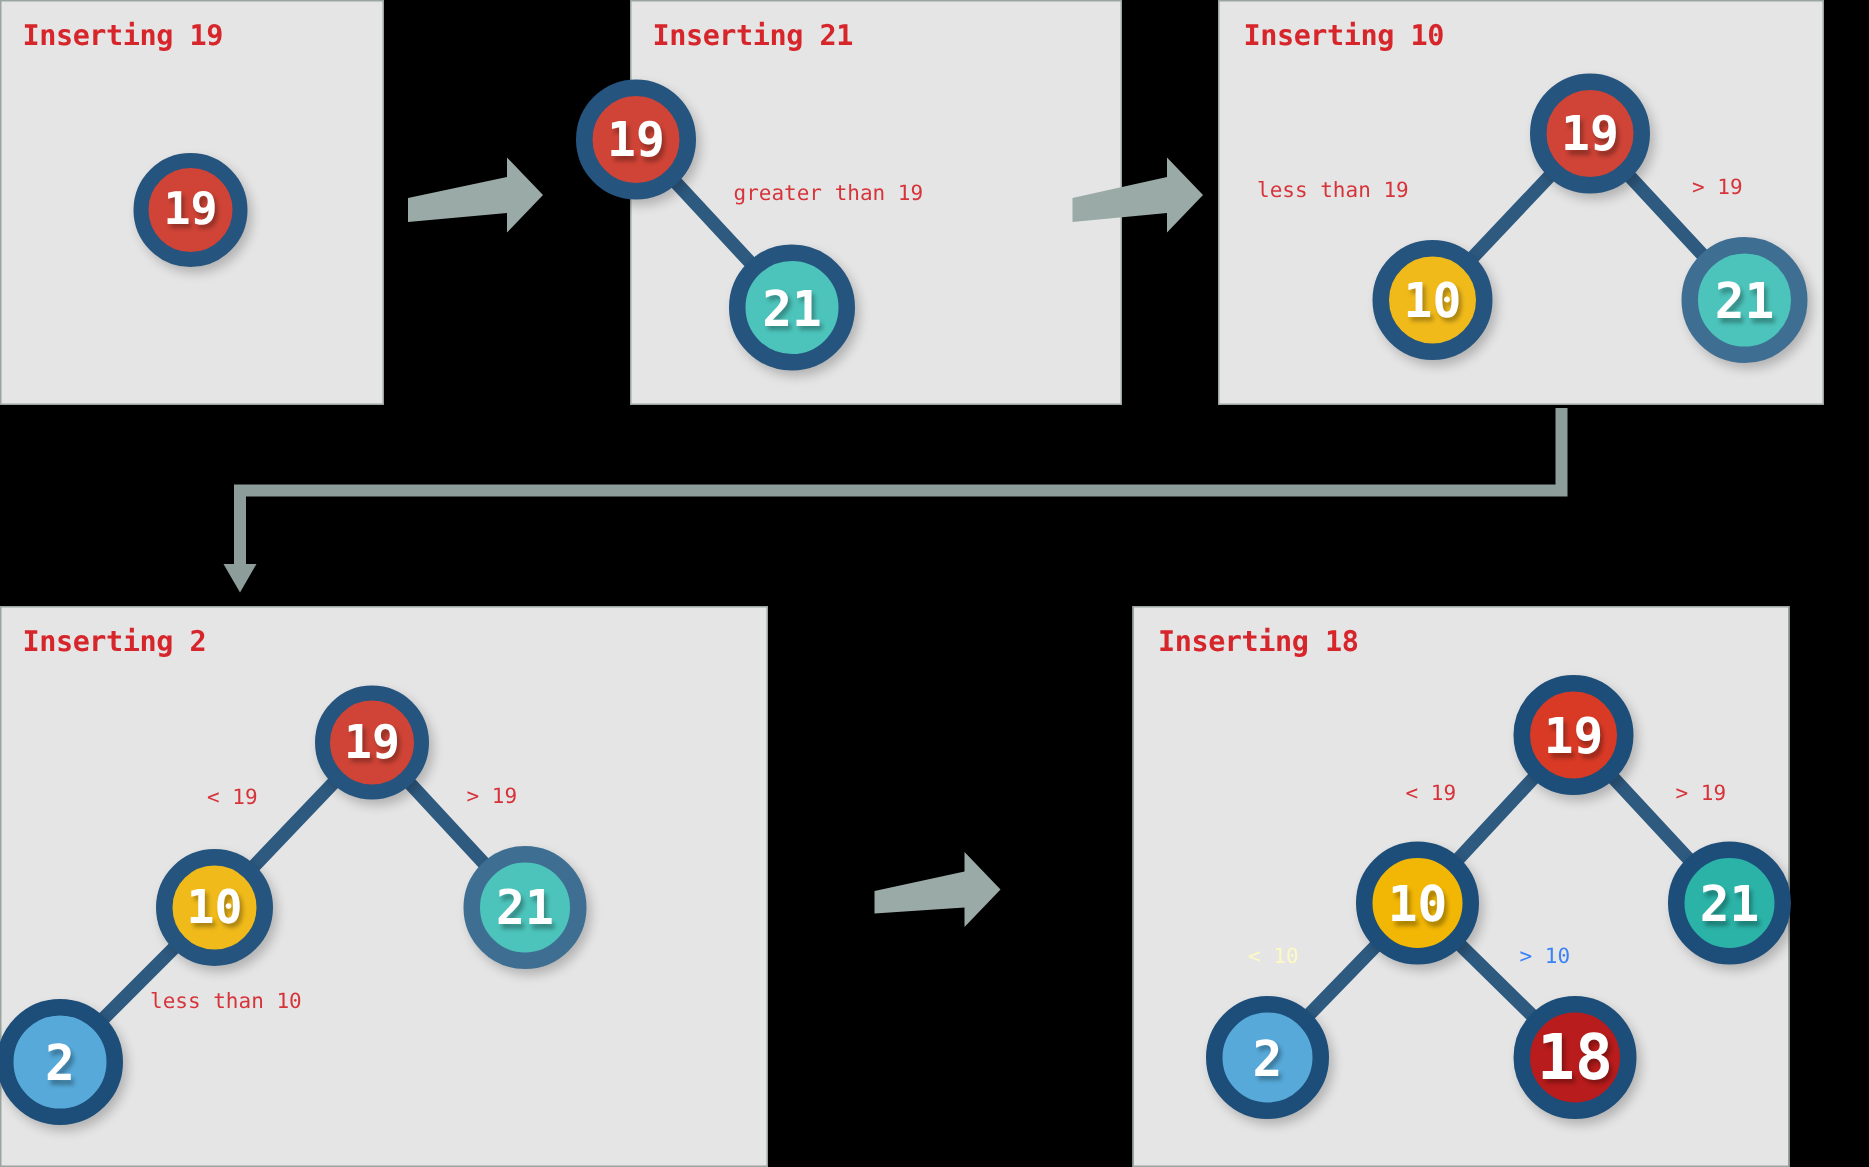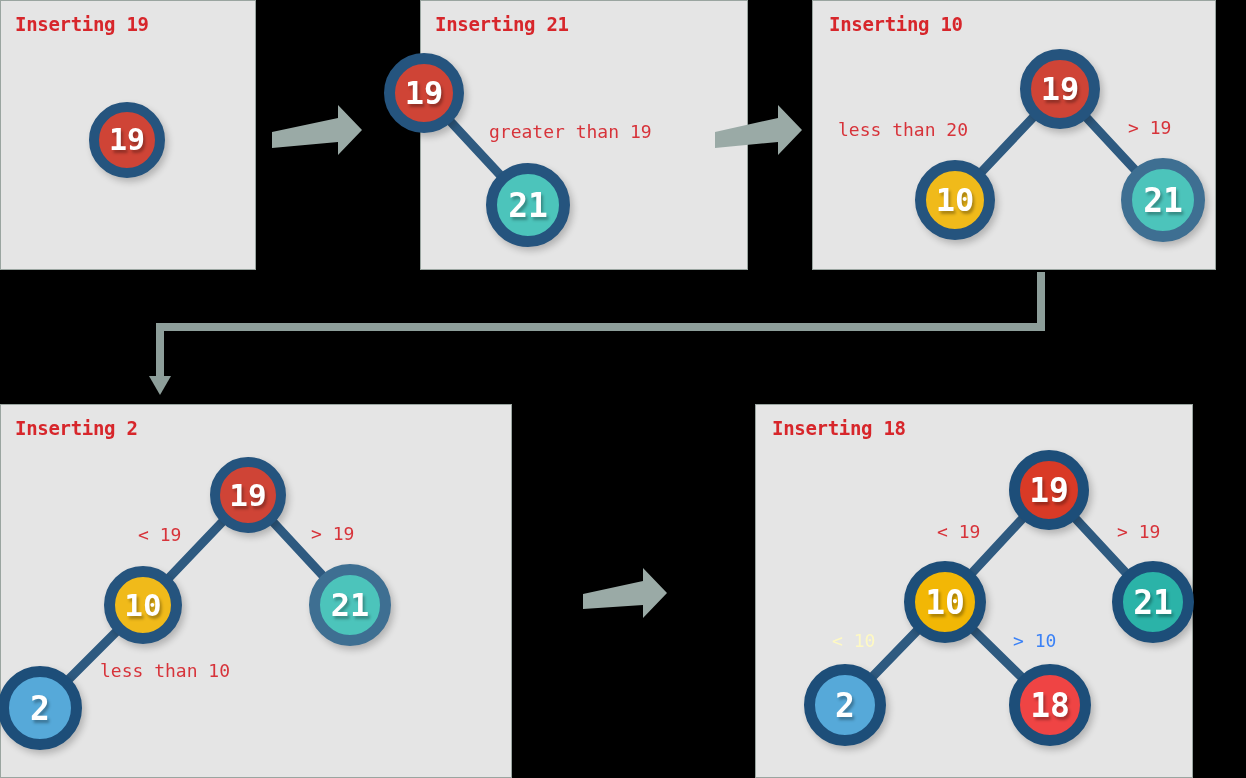--- a/index.html
+++ b/index.html
@@ -10,21 +10,21 @@
   .panel{position:absolute;background:#e5e5e5;border:1px solid #9aa5a0;box-sizing:border-box;overflow:hidden;}
   .panel-title{
     position:absolute;font-weight:bold;font-size:19px;letter-spacing:-0.3px;
     color:#d7262b;white-space:nowrap;
   }
   .svg-layer{position:absolute;left:0;top:0;width:100%;height:100%;overflow:visible;pointer-events:none;}
   .node{position:absolute;border-radius:50%;box-sizing:border-box;
         display:flex;align-items:center;justify-content:center;
         color:#fff;font-weight:bold;line-height:1;
         text-shadow:2px 3px 3px rgba(0,0,0,0.30);}
-  .elabel{position:absolute;color:#d7333a;font-size:18px;white-space:nowrap;letter-spacing:0px;}
+  .elabel{position:absolute;color:#d7333a;font-size:14px;white-space:nowrap;letter-spacing:0px;}
 </style>
 </head>
 <body>
 
 <div class="panel" style="left:0px;top:0px;width:256px;height:270px;">
   <div class="panel-title" style="left:14px;top:12px;">Inserting 19</div>
 </div>
 
 <div class="panel" style="left:372px;top:0px;width:328px;height:270px;margin-left:48px;">
   <div class="panel-title" style="left:14px;top:12px;">Inserting 21</div>
@@ -87,21 +87,21 @@
     <div class="elabel" style="left: 489px; top: 121px; color: rgb(215, 51, 58);">greater than 19</div>
     <div class="node" style="left: 1020px; top: 49px; width: 80px; height: 80px; background: rgb(207, 68, 54); border: 11px solid rgb(37, 84, 126); font-size: 32px; box-shadow: rgba(0, 0, 0, 0.22) 3px 4px 7px;">
       <span>19</span>
     </div>
     <div class="node" style="left: 915px; top: 160px; width: 80px; height: 80px; background: rgb(240, 186, 26); border: 11px solid rgb(37, 84, 126); font-size: 32px; box-shadow: rgba(0, 0, 0, 0.22) 3px 4px 7px;">
       <span>10</span>
     </div>
     <div class="node" style="left: 1121px; top: 158px; width: 84px; height: 84px; background: rgb(76, 196, 187); border: 11px solid rgb(62, 111, 146); font-size: 33px; box-shadow: rgba(0, 0, 0, 0.22) 3px 4px 7px;">
       <span>21</span>
     </div>
-    <div class="elabel" style="left: 838px; top: 119px; color: rgb(215, 51, 58);">less than 20</div>
+    <div class="elabel" style="left: 838px; top: 119px; color: rgb(215, 51, 58);">less than 19</div>
     <div class="elabel" style="left: 1128px; top: 117px; color: rgb(215, 51, 58);">&gt; 19</div>
     <div class="node" style="left: 210px; top: 457px; width: 76px; height: 76px; background: rgb(207, 68, 54); border: 10px solid rgb(37, 84, 126); font-size: 31px; box-shadow: rgba(0, 0, 0, 0.22) 3px 4px 7px;">
       <span>19</span>
     </div>
     <div class="node" style="left: 104px; top: 566px; width: 78px; height: 78px; background: rgb(240, 186, 26); border: 11px solid rgb(37, 84, 126); font-size: 31px; box-shadow: rgba(0, 0, 0, 0.22) 3px 4px 7px;">
       <span>10</span>
     </div>
     <div class="node" style="left: 309px; top: 564px; width: 82px; height: 82px; background: rgb(76, 196, 187); border: 11px solid rgb(62, 111, 146); font-size: 32px; box-shadow: rgba(0, 0, 0, 0.22) 3px 4px 7px;">
       <span>21</span>
     </div>
@@ -116,20 +116,20 @@
     </div>
     <div class="node" style="left: 904px; top: 561px; width: 82px; height: 82px; background: rgb(242, 183, 5); border: 11px solid rgb(29, 78, 121); font-size: 33px; box-shadow: rgba(0, 0, 0, 0.22) 3px 4px 7px;">
       <span>10</span>
     </div>
     <div class="node" style="left: 1112px; top: 561px; width: 82px; height: 82px; background: rgb(43, 179, 168); border: 11px solid rgb(29, 78, 121); font-size: 33px; box-shadow: rgba(0, 0, 0, 0.22) 3px 4px 7px;">
       <span>21</span>
     </div>
     <div class="node" style="left: 804px; top: 664px; width: 82px; height: 82px; background: rgb(86, 169, 217); border: 11px solid rgb(29, 78, 121); font-size: 33px; box-shadow: rgba(0, 0, 0, 0.22) 3px 4px 7px;">
       <span>2</span>
     </div>
-    <div class="node" style="left: 1009px; top: 664px; width: 82px; height: 82px; background: #ef4444; border: 11px solid rgb(29, 78, 121); font-size: 33px; box-shadow: rgba(0, 0, 0, 0.22) 3px 4px 7px;">
+    <div class="node" style="left: 1009px; top: 664px; width: 82px; height: 82px; background: #b91c1c; border: 11px solid rgb(29, 78, 121); font-size: 42px; box-shadow: rgba(0, 0, 0, 0.22) 3px 4px 7px;">
       <span>18</span>
     </div>
     <div class="elabel" style="left: 937px; top: 521px; color: rgb(215, 51, 58);">&lt; 19</div>
     <div class="elabel" style="left: 1117px; top: 521px; color: rgb(215, 51, 58);">&gt; 19</div>
     <div class="elabel" style="left: 832px; top: 630px; color: #fef9c3;">&lt; 10</div>
     <div class="elabel" style="left: 1013px; top: 630px; color: #3b82f6;">&gt; 10</div>
   </div>
 
 </body></html>

